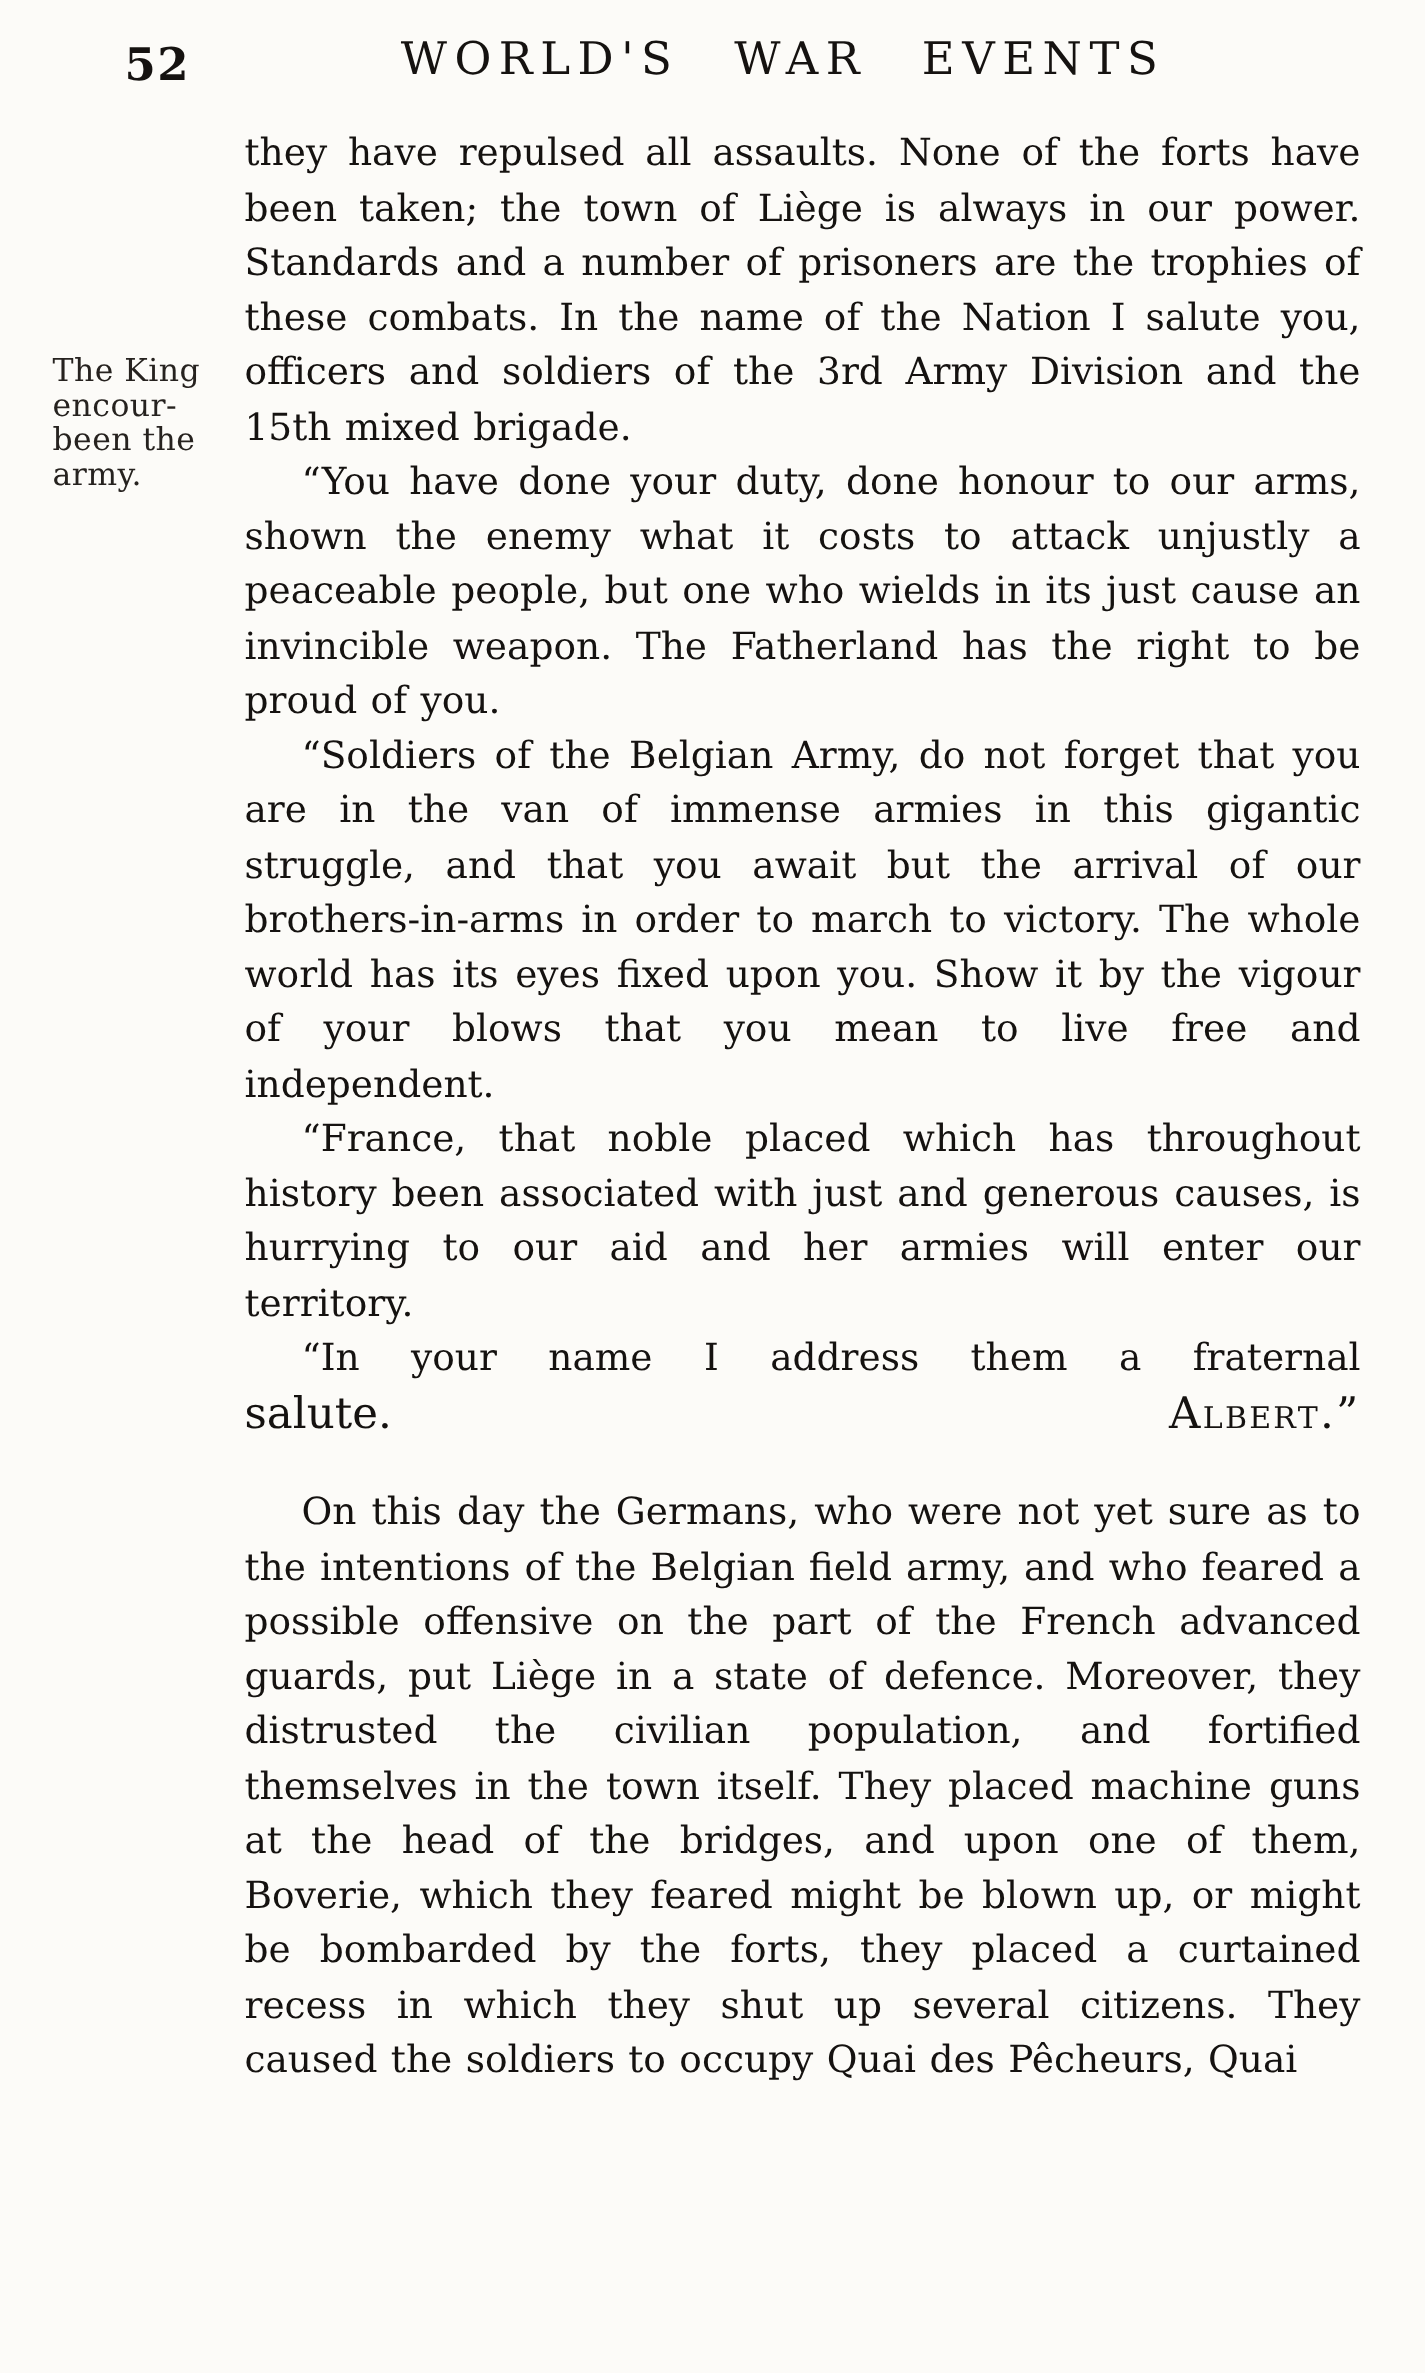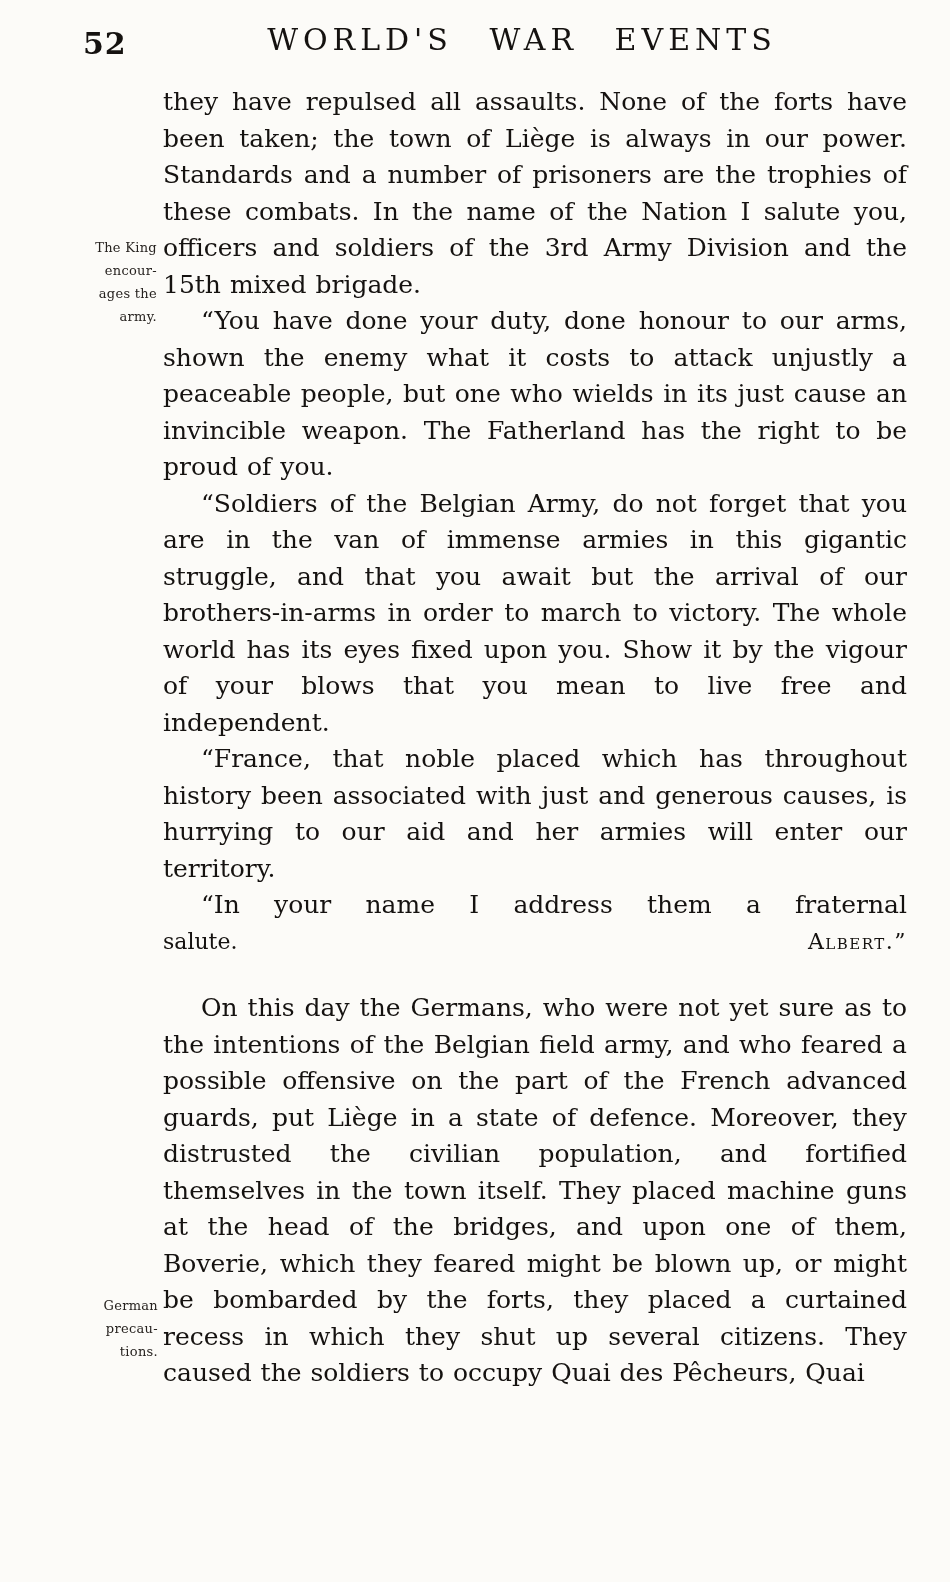--- a/index.html
+++ b/index.html
@@ -59,37 +59,36 @@
   .no-indent {
     text-indent: 0;
   }
   .closing-line1 {
     text-align-last: justify;
   }
   .closing-row {
     display: flex;
     justify-content: space-between;
     align-items: baseline;
-    font-size: 22px;
+    font-size: 29px;
     line-height: 36.5px;
   }
   .signature {
     font-variant: small-caps;
     letter-spacing: 1.5px;
   }
   .section-gap {
     height: 30px;
   }
   .margin-note {
     position: absolute;
-    font-size: 13px;
+    font-size: 21px;
     line-height: 23px;
     color: #26221f;
     letter-spacing: 0.3px;
-    text-align: right;
   }
   .note-king {
     left: 35px;
     top: 236px;
     width: 122px;
   }
   .note-german {
     left: 46px;
     top: 1294px;
     width: 112px;
@@ -101,29 +100,24 @@
 <div class="page">
 
   <div class="header-row">
     <span class="page-number">52</span>
     <div class="running-head">WORLD'S WAR EVENTS</div>
   </div>
 
   <div class="margin-note note-king">
     <div>The King</div>
     <div>encour-</div>
-    <div>ages the</div>
+    <div>been the</div>
     <div>army.</div>
   </div>
 
-  <div class="margin-note note-german">
-    <div>German</div>
-    <div>precau-</div>
-    <div>tions.</div>
-  </div>
 
   <div class="body-col">
 
     <p class="para no-indent">they have repulsed all assaults. None of the forts have been taken; the town of Liège is always in our power. Standards and a number of prisoners are the trophies of these combats. In the name of the Nation I salute you, officers and soldiers of the 3rd Army Division and the 15th mixed brigade.</p>
 
     <p class="para">“You have done your duty, done honour to our arms, shown the enemy what it costs to attack unjustly a peaceable people, but one who wields in its just cause an invincible weapon. The Fatherland has the right to be proud of you.</p>
 
     <p class="para">“Soldiers of the Belgian Army, do not forget that you are in the van of immense armies in this gigantic struggle, and that you await but the arrival of our brothers-in-arms in order to march to victory. The whole world has its eyes fixed upon you. Show it by the vigour of your blows that you mean to live free and independent.</p>
 
     <p class="para">“France, that noble placed which has throughout history been associated with just and generous causes, is hurrying to our aid and her armies will enter our territory.</p>

